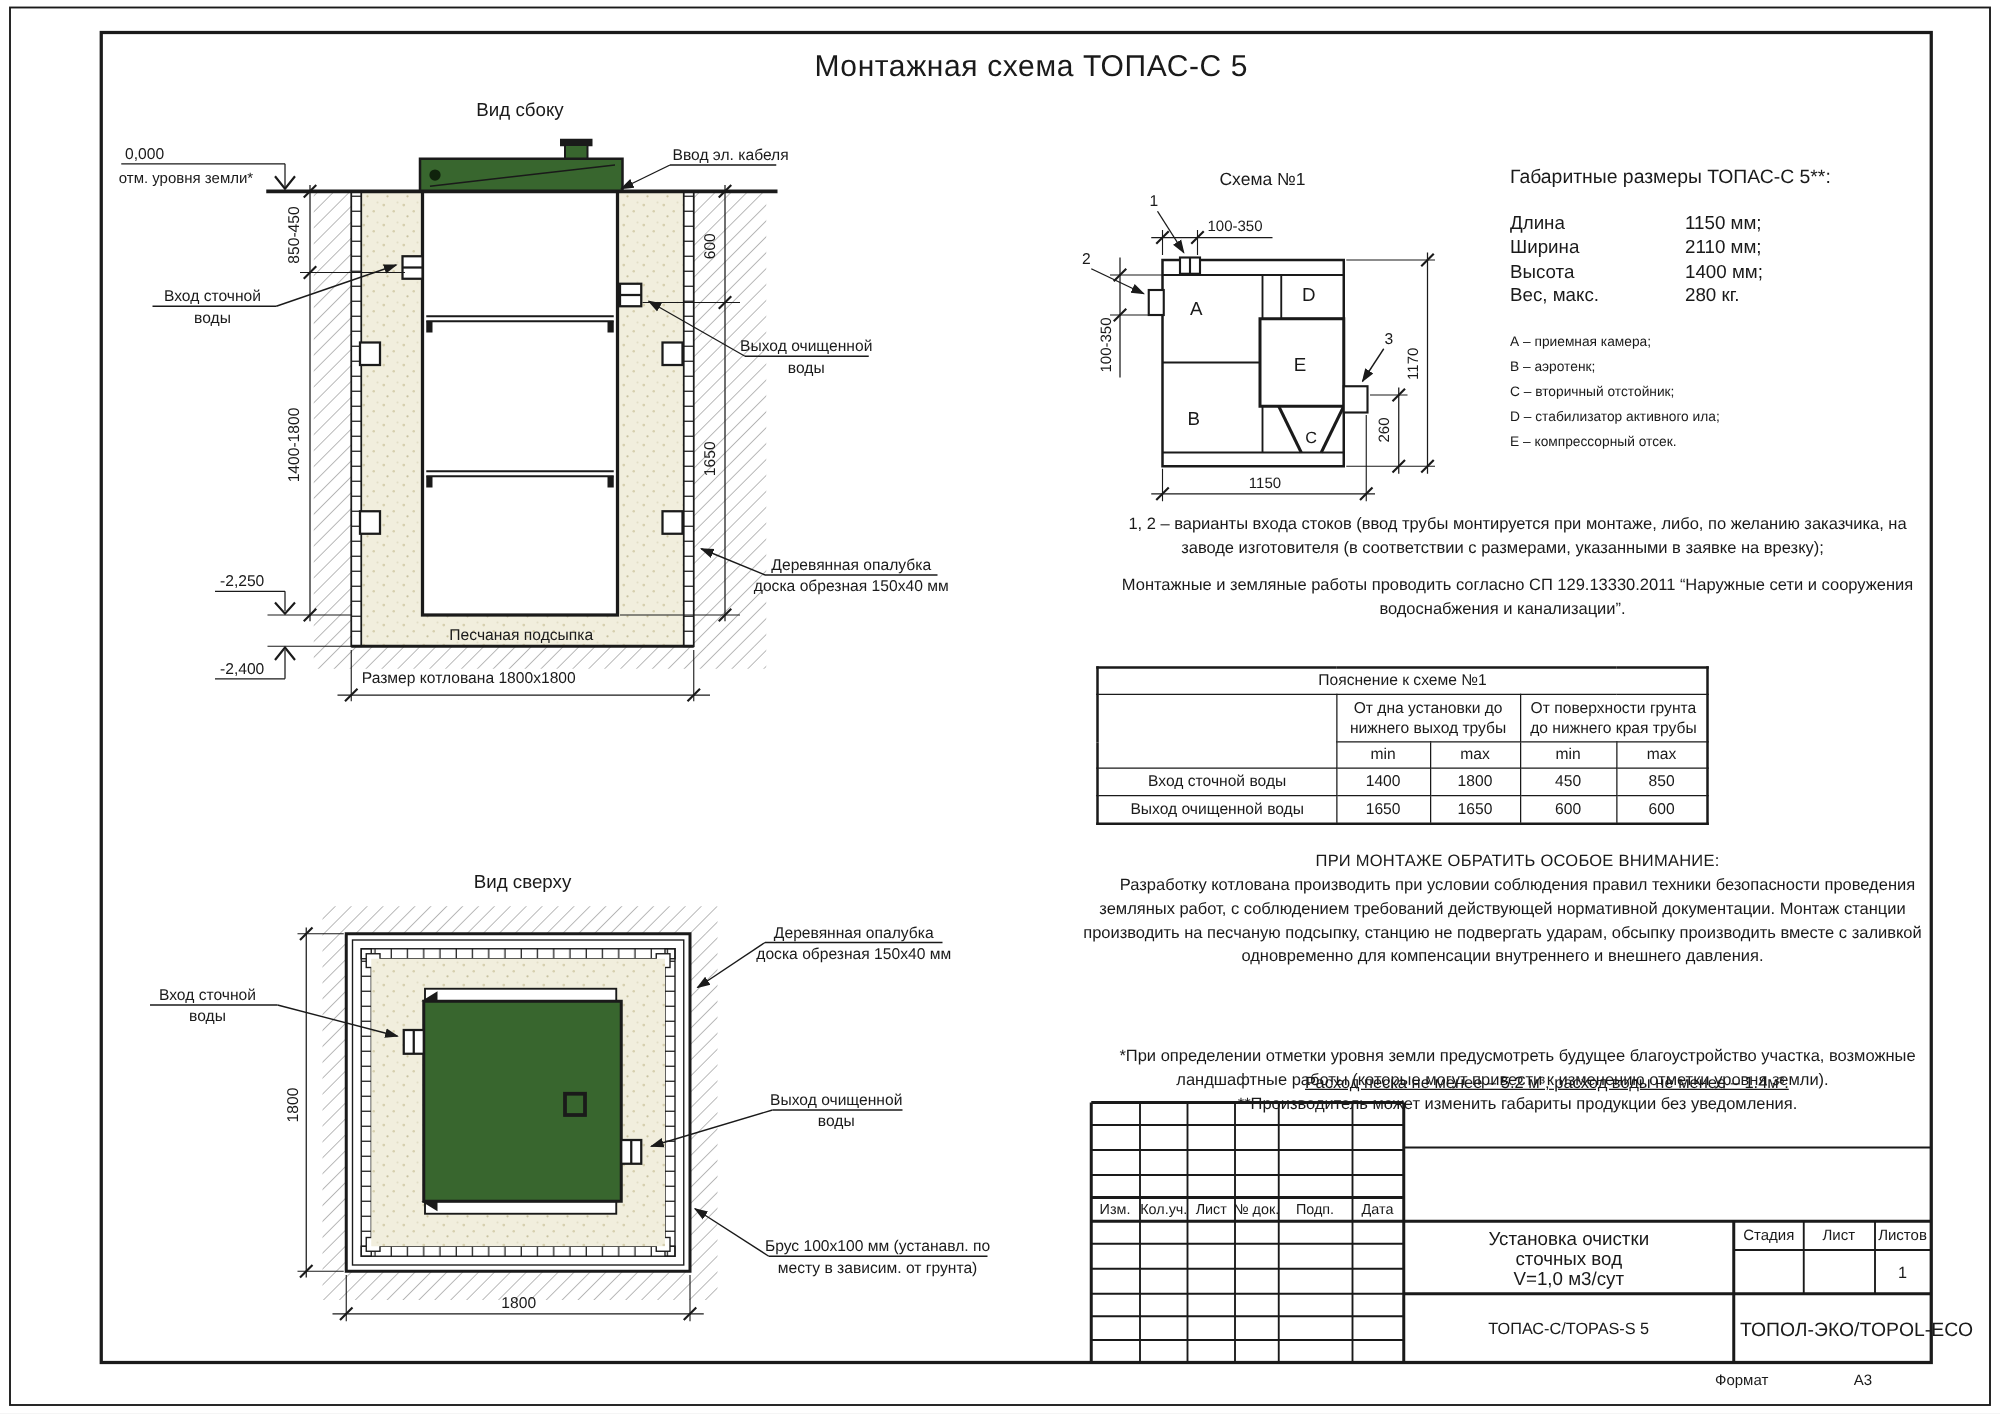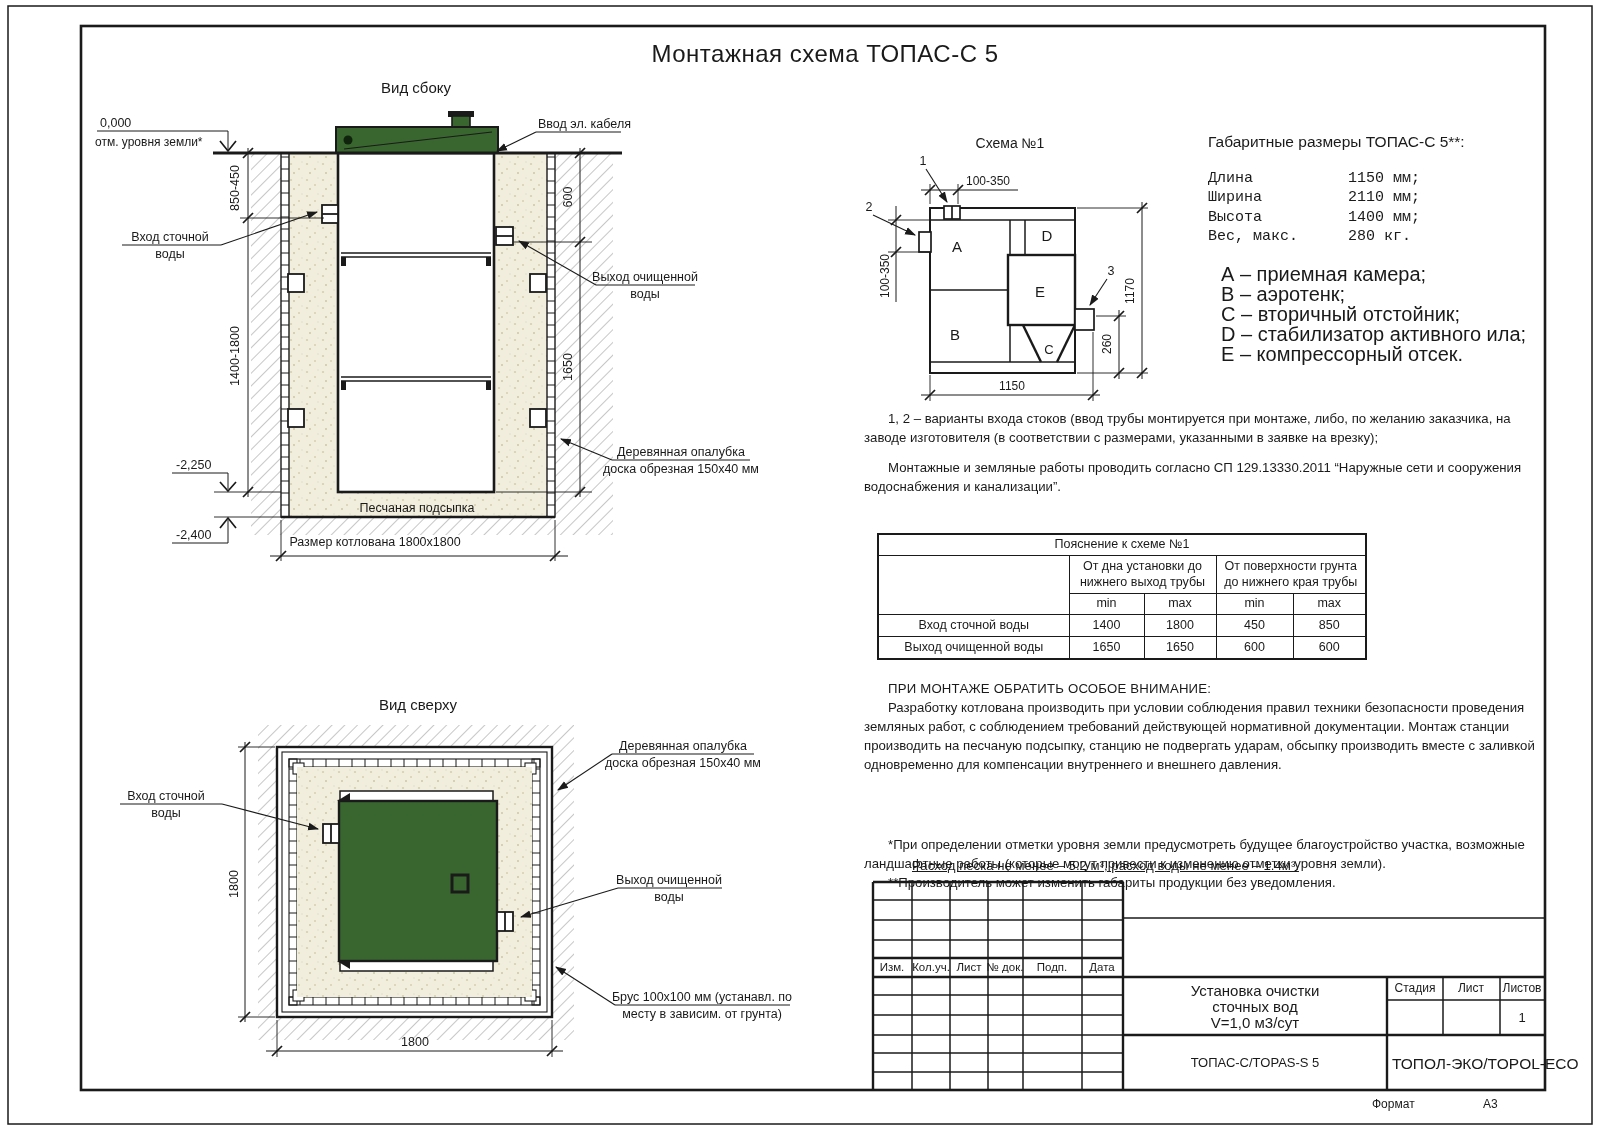--- a/index.html
+++ b/index.html
@@ -15,24 +15,24 @@
   .ln{stroke:#1a1a1a;stroke-width:1.5;fill:none;}
   .ln2{stroke:#1a1a1a;stroke-width:2.4;fill:none;}
   .ln3{stroke:#1a1a1a;stroke-width:3;fill:none;}
   .thin{stroke:#1a1a1a;stroke-width:0.9;fill:none;}
   .dim{stroke:#1a1a1a;stroke-width:1;fill:none;}
   .slash{stroke:#1a1a1a;stroke-width:1.7;}
   .lead{stroke:#1a1a1a;stroke-width:1.1;fill:none;}
   .page-title{font-size:24px;text-align:center;letter-spacing:0.5px;}
   .specs{font-size:15px;line-height:19.5px;}
   .specs .hd{font-size:15.5px;margin-bottom:17px;}
-  .srow{display:flex;font-family:Liberation Mono, monospace;}
+  .srow{display:flex;}
   .srow .lb{width:140px;}
-  .legend{margin-top:17px;font-size:20px;line-height:20px;margin-left:13px;}
-  .txt{font-size:13.2px;line-height:19px;text-align:left;}
+  .legend{margin-top:17px;font-size:11px;line-height:20px;}
+  .txt{font-size:13.2px;line-height:19px;text-align:center;}
   .txt p{margin:0;text-indent:24px;}
   .txt p.gap{margin-top:11px;}
   .cap{letter-spacing:0.2px;}
   .under{text-decoration:underline;}
   table.exp{border-collapse:collapse;table-layout:fixed;font-size:12.5px;text-align:center;}
   table.exp td{border:1.6px solid #1a1a1a;padding:0 2px;line-height:1.25;text-align:center;}
   table.exp{border:2.5px solid #1a1a1a;}
 </style>
 </head>
 <body>

